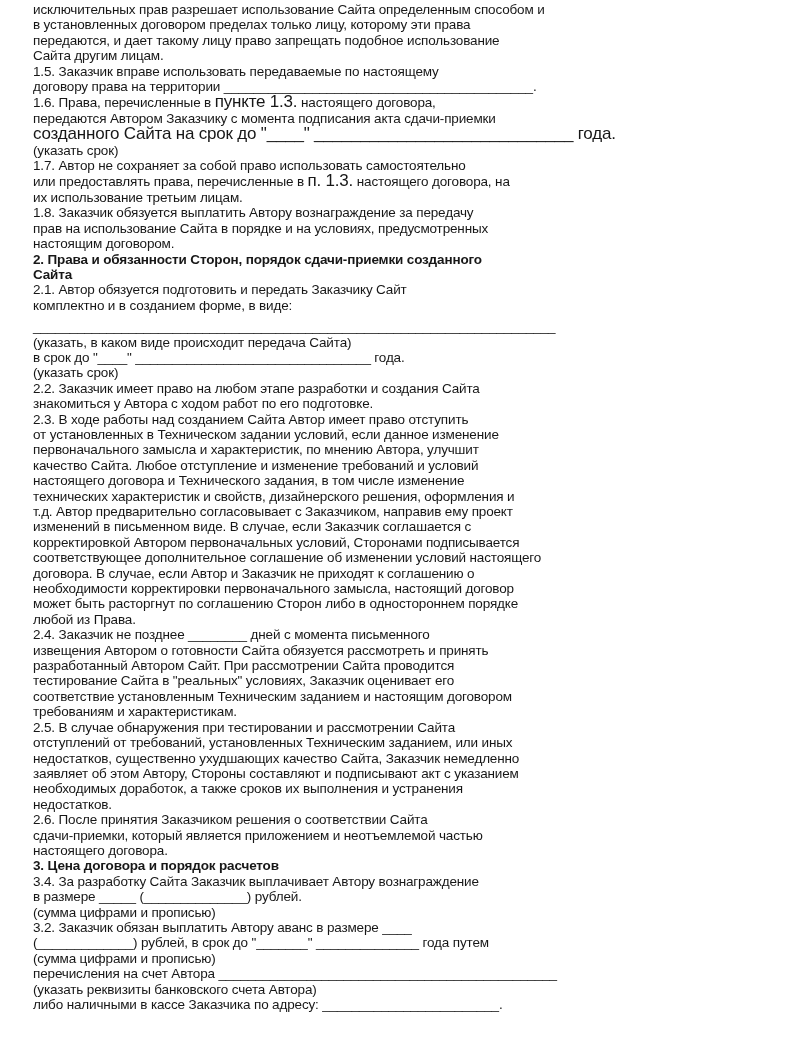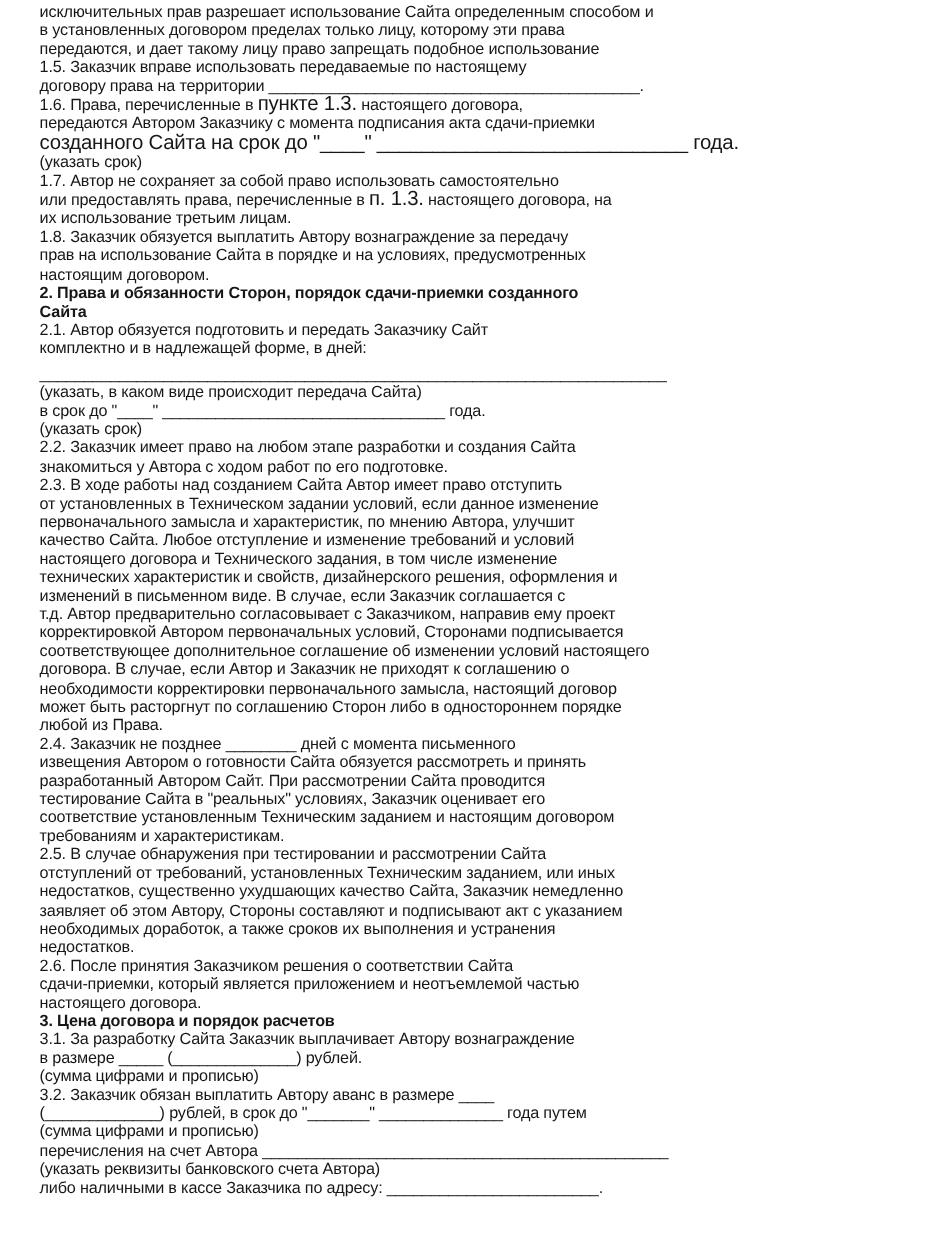--- a/index.html
+++ b/index.html
@@ -40,50 +40,51 @@
   .gap-before { margin-top: 6px; }
 </style>
 </head>
 <body>
 
 <div class="page">
   <div class="doc" id="doc">
       <div class="line"><span>исключительных прав разрешает использование Сайта определенным способом и</span></div>
       <div class="line"><span>в установленных договором пределах только лицу, которому эти права</span></div>
       <div class="line"><span>передаются, и дает такому лицу право запрещать подобное использование</span></div>
+      <div class="line"><span>Сайта другим лицам.</span></div>
       <div class="line"><span>1.5. Заказчик вправе использовать передаваемые по настоящему</span></div>
       <div class="line"><span>договору права на территории __________________________________________.</span></div>
       <div class="line"><span>1.6. Права, перечисленные в </span><span class="large">пункте 1.3.</span><span> настоящего договора,</span></div>
       <div class="line"><span>передаются Автором Заказчику с момента подписания акта сдачи-приемки</span></div>
       <div class="line"><span class="large">созданного Сайта на срок до "____" ____________________________ года.</span></div>
       <div class="line"><span>(указать срок)</span></div>
       <div class="line"><span>1.7. Автор не сохраняет за собой право использовать самостоятельно</span></div>
       <div class="line"><span>или предоставлять права, перечисленные в </span><span class="large">п. 1.3.</span><span> настоящего договора, на</span></div>
       <div class="line"><span>их использование третьим лицам.</span></div>
       <div class="line"><span>1.8. Заказчик обязуется выплатить Автору вознаграждение за передачу</span></div>
       <div class="line"><span>прав на использование Сайта в порядке и на условиях, предусмотренных</span></div>
       <div class="line"><span>настоящим договором.</span></div>
       <div class="line"><span class="bold">2. Права и обязанности Сторон, порядок сдачи-приемки созданного</span></div>
       <div class="line"><span class="bold">Сайта</span></div>
       <div class="line"><span>2.1. Автор обязуется подготовить и передать Заказчику Сайт</span></div>
-      <div class="line"><span>комплектно и в надлежащей форме, в дней:</span></div>
+      <div class="line"><span>комплектно и в созданием форме, в виде:</span></div>
       <div class="line gap-before"><span>_______________________________________________________________________</span></div>
       <div class="line"><span>(указать, в каком виде происходит передача Сайта)</span></div>
       <div class="line"><span>в срок до "____" ________________________________ года.</span></div>
       <div class="line"><span>(указать срок)</span></div>
       <div class="line"><span>2.2. Заказчик имеет право на любом этапе разработки и создания Сайта</span></div>
       <div class="line"><span>знакомиться у Автора с ходом работ по его подготовке.</span></div>
       <div class="line"><span>2.3. В ходе работы над созданием Сайта Автор имеет право отступить</span></div>
       <div class="line"><span>от установленных в Техническом задании условий, если данное изменение</span></div>
       <div class="line"><span>первоначального замысла и характеристик, по мнению Автора, улучшит</span></div>
       <div class="line"><span>качество Сайта. Любое отступление и изменение требований и условий</span></div>
       <div class="line"><span>настоящего договора и Технического задания, в том числе изменение</span></div>
       <div class="line"><span>технических характеристик и свойств, дизайнерского решения, оформления и</span></div>
+      <div class="line"><span>т.д. Автор предварительно согласовывает с Заказчиком, направив ему проект</span></div>
       <div class="line"><span>изменений в письменном виде. В случае, если Заказчик соглашается с</span></div>
-      <div class="line"><span>т.д. Автор предварительно согласовывает с Заказчиком, направив ему проект</span></div>
       <div class="line"><span>корректировкой Автором первоначальных условий, Сторонами подписывается</span></div>
       <div class="line"><span>соответствующее дополнительное соглашение об изменении условий настоящего</span></div>
       <div class="line"><span>договора. В случае, если Автор и Заказчик не приходят к соглашению о</span></div>
       <div class="line"><span>необходимости корректировки первоначального замысла, настоящий договор</span></div>
       <div class="line"><span>может быть расторгнут по соглашению Сторон либо в одностороннем порядке</span></div>
       <div class="line"><span>любой из Права.</span></div>
       <div class="line"><span>2.4. Заказчик не позднее ________ дней с момента письменного</span></div>
       <div class="line"><span>извещения Автором о готовности Сайта обязуется рассмотреть и принять</span></div>
       <div class="line"><span>разработанный Автором Сайт. При рассмотрении Сайта проводится</span></div>
       <div class="line"><span>тестирование Сайта в "реальных" условиях, Заказчик оценивает его</span></div>
@@ -92,21 +93,21 @@
       <div class="line"><span>2.5. В случае обнаружения при тестировании и рассмотрении Сайта</span></div>
       <div class="line"><span>отступлений от требований, установленных Техническим заданием, или иных</span></div>
       <div class="line"><span>недостатков, существенно ухудшающих качество Сайта, Заказчик немедленно</span></div>
       <div class="line"><span>заявляет об этом Автору, Стороны составляют и подписывают акт с указанием</span></div>
       <div class="line"><span>необходимых доработок, а также сроков их выполнения и устранения</span></div>
       <div class="line"><span>недостатков.</span></div>
       <div class="line"><span>2.6. После принятия Заказчиком решения о соответствии Сайта</span></div>
       <div class="line"><span>сдачи-приемки, который является приложением и неотъемлемой частью</span></div>
       <div class="line"><span>настоящего договора.</span></div>
       <div class="line"><span class="bold">3. Цена договора и порядок расчетов</span></div>
-      <div class="line"><span>3.1. За разработку Сайта Заказчик выплачивает Автору вознаграждение</span></div>
+      <div class="line"><span>3.4. За разработку Сайта Заказчик выплачивает Автору вознаграждение</span></div>
       <div class="line"><span>в размере _____ (______________) рублей.</span></div>
       <div class="line"><span>(сумма цифрами и прописью)</span></div>
       <div class="line"><span>3.2. Заказчик обязан выплатить Автору аванс в размере ____</span></div>
       <div class="line"><span>(_____________) рублей, в срок до "_______" ______________ года путем</span></div>
       <div class="line"><span>(сумма цифрами и прописью)</span></div>
       <div class="line"><span>перечисления на счет Автора ______________________________________________</span></div>
       <div class="line"><span>(указать реквизиты банковского счета Автора)</span></div>
       <div class="line"><span>либо наличными в кассе Заказчика по адресу: ________________________.</span></div>
     </div>
 </div>

